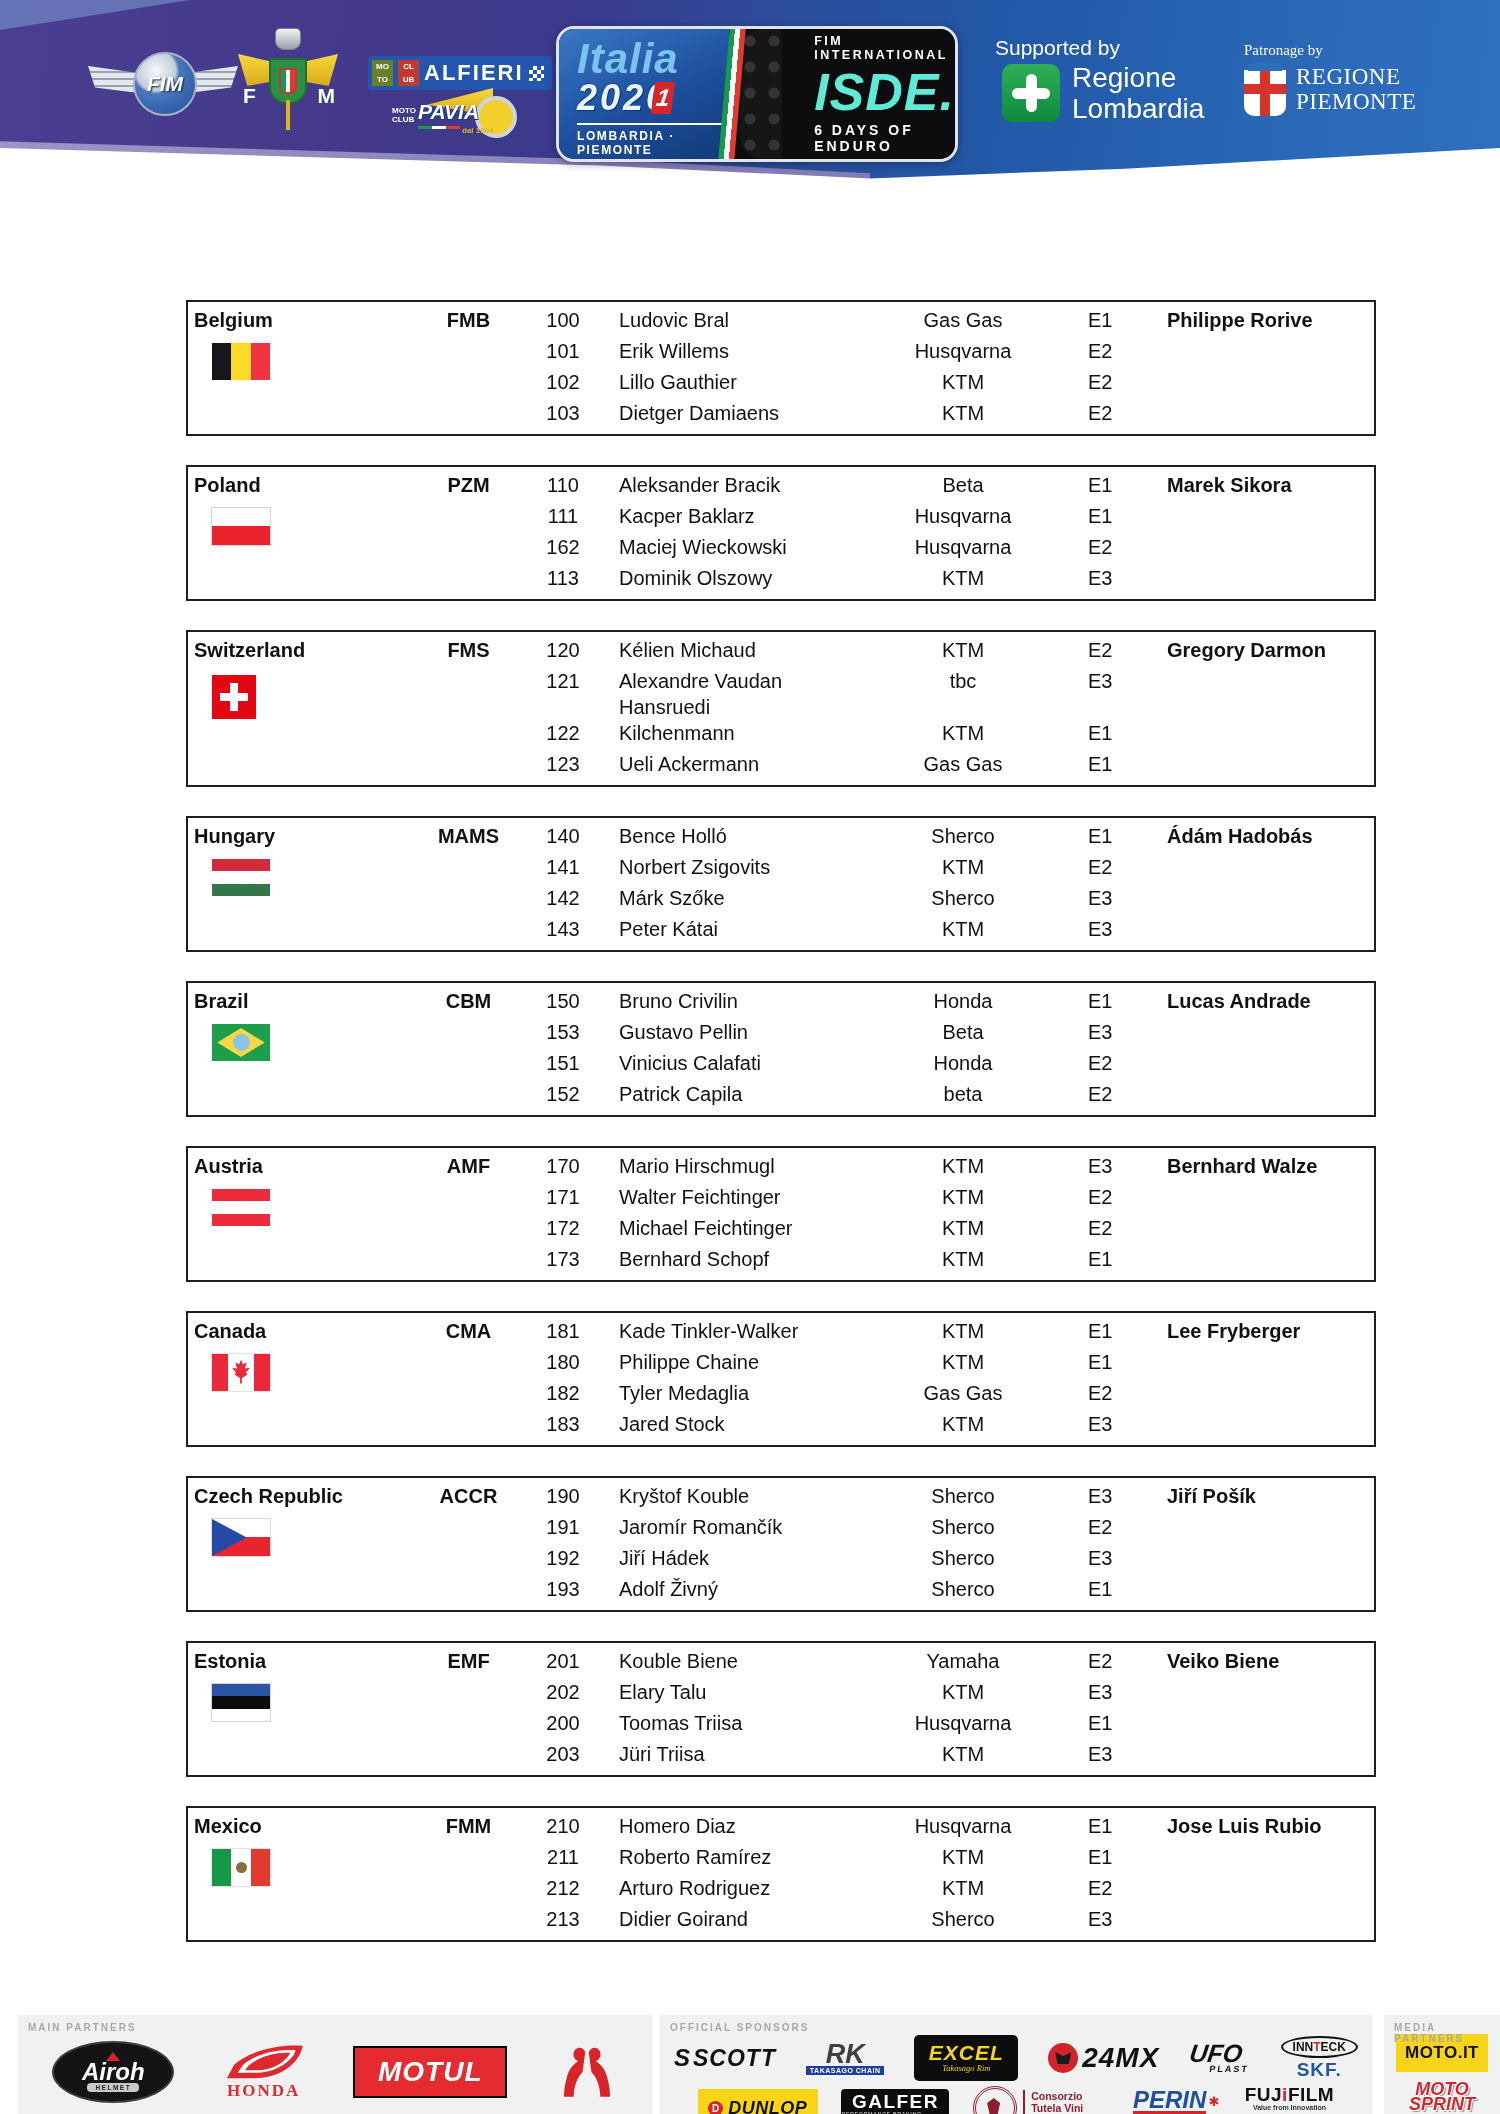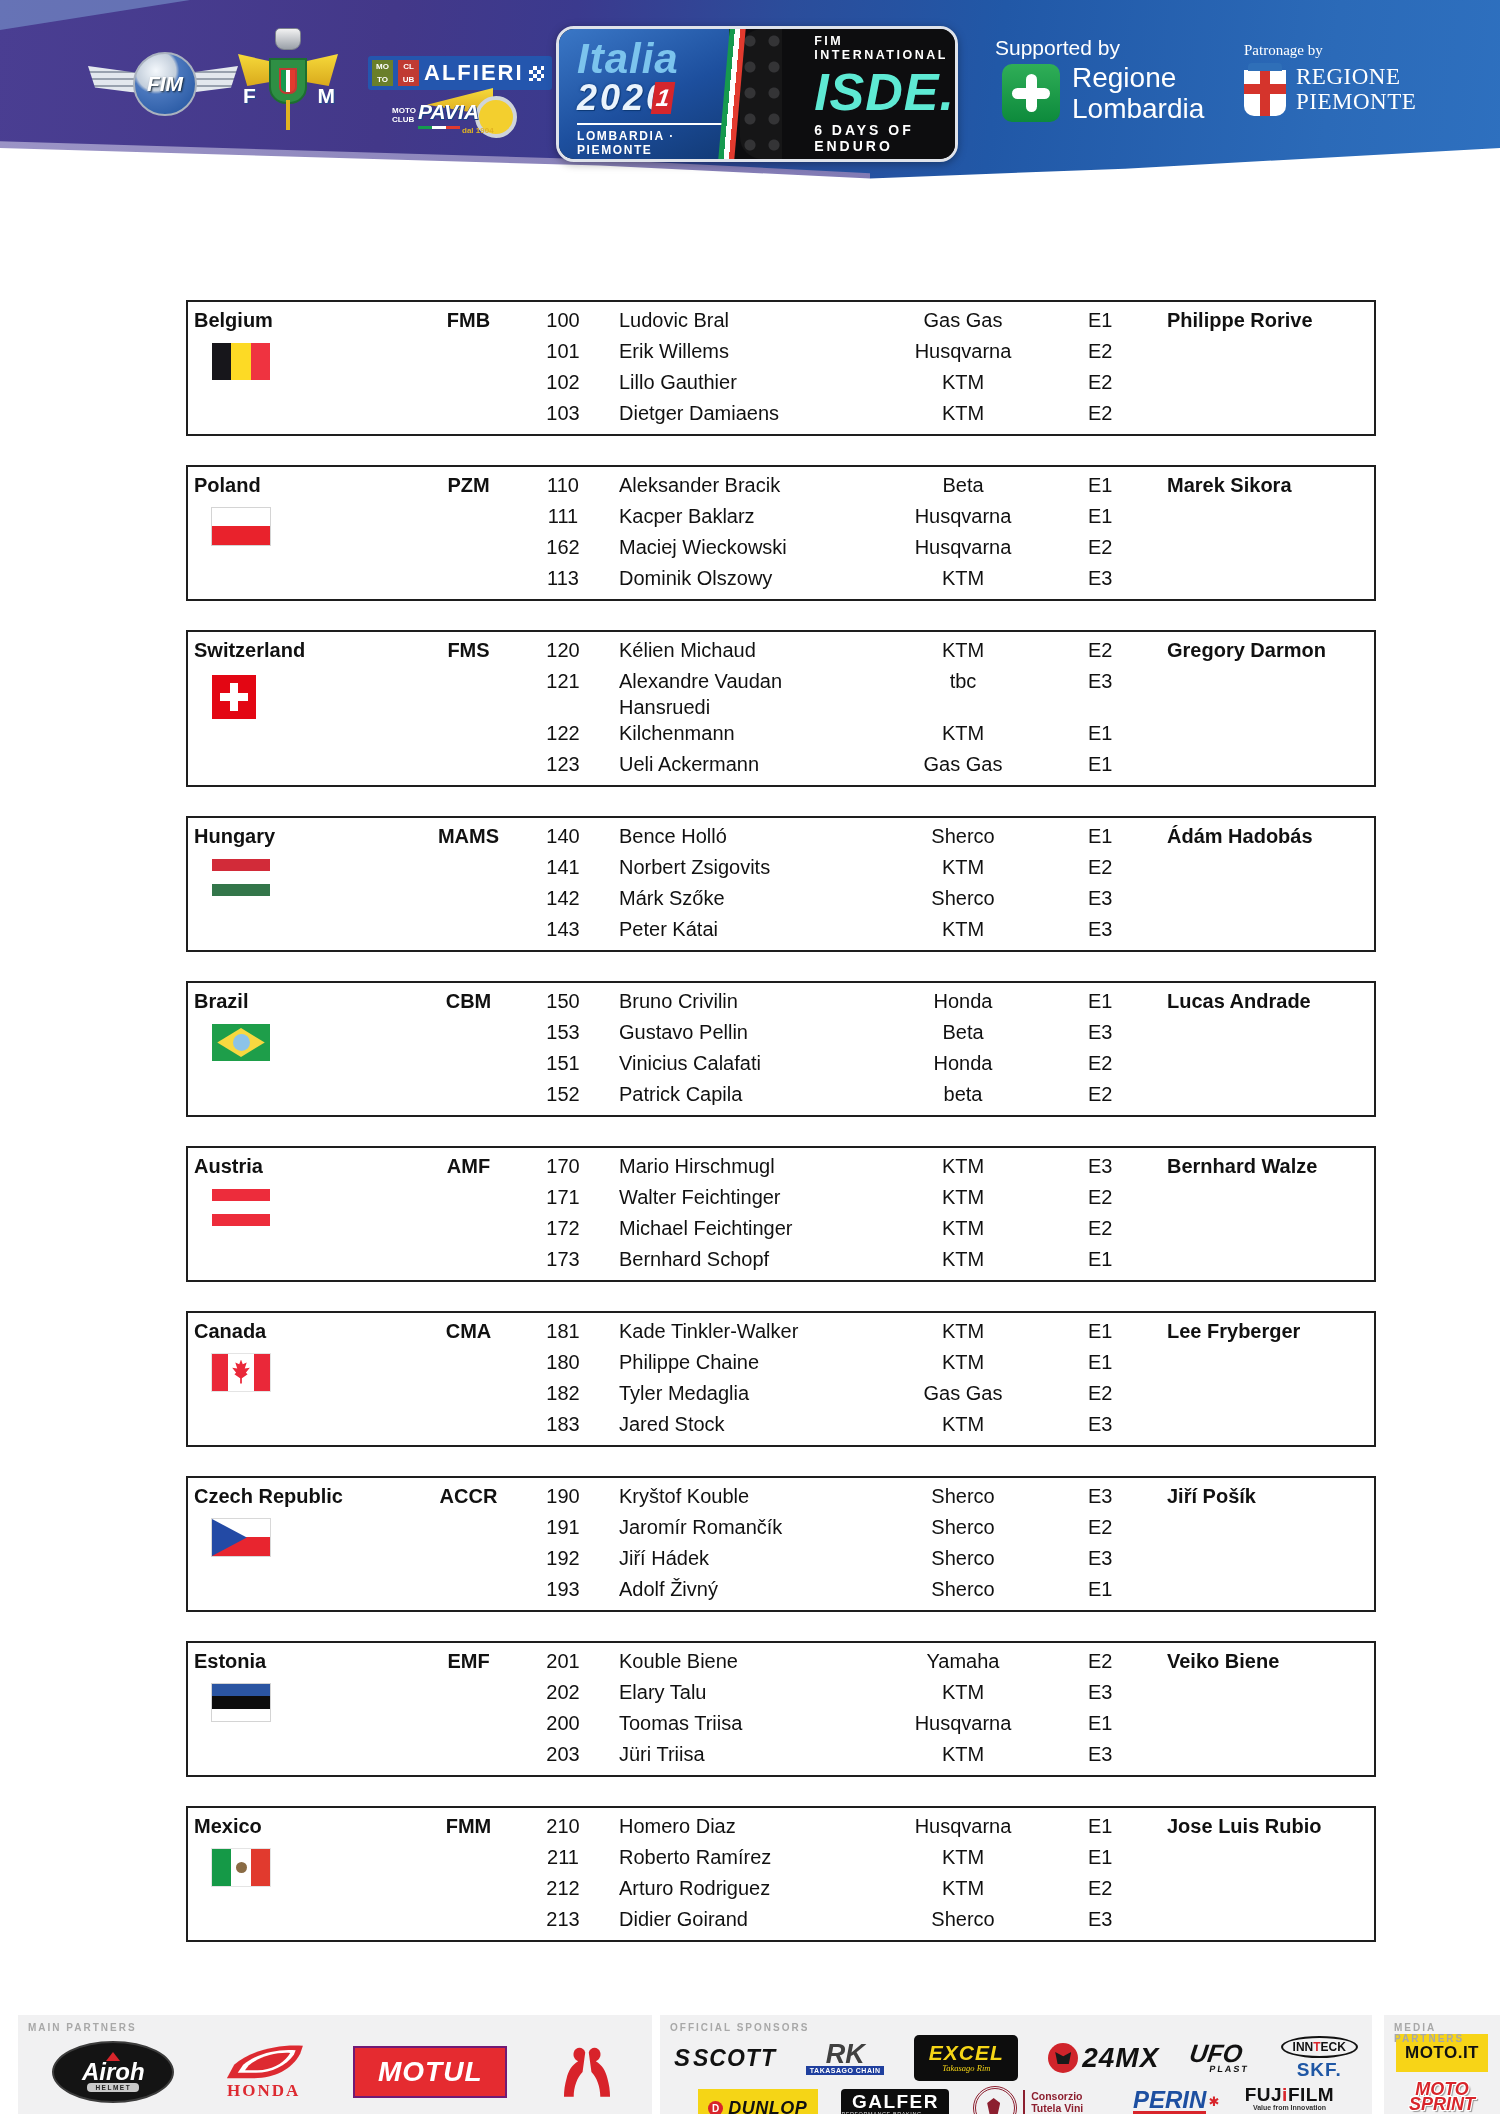--- a/index.html
+++ b/index.html
@@ -160,21 +160,21 @@
 
   .logo-airoh{width:118px;height:58px;background:#141414;border-radius:50%;position:relative;
     display:flex;flex-direction:column;align-items:center;justify-content:center;border:2px solid #3c3c3c;}
   .airoh-tri{width:0;height:0;border-left:7px solid transparent;border-right:7px solid transparent;
     border-bottom:9px solid #d8252b;}
   .airoh-text{color:#fff;font-weight:900;font-style:italic;font-size:24px;line-height:22px;}
   .airoh-sub{background:#c9c9c9;color:#222;font-size:6.5px;font-weight:bold;letter-spacing:1.5px;
     padding:1px 8px;border-radius:4px;}
   .logo-honda{display:flex;flex-direction:column;align-items:center;}
   .honda-text{color:#dd2a31;font-weight:bold;font-size:17px;letter-spacing:2px;font-family:"Liberation Serif",serif;}
-  .logo-motul{width:150px;height:48px;background:#e52b30;border:2px solid #701a75;display:flex;align-items:center;justify-content:center;}
+  .logo-motul{width:150px;height:48px;background:#e52b30;border:2px solid #000000;display:flex;align-items:center;justify-content:center;}
   .logo-motul span{color:#fff;font-weight:900;font-style:italic;font-size:28px;letter-spacing:1px;}
 
   .fs-rows{display:flex;flex-direction:column;gap:5px;padding:20px 14px 6px;box-sizing:border-box;height:100%;}
   .fs-row{display:flex;align-items:center;flex:1;}
   .fs-row.r1{justify-content:space-between;}
   .fs-row.r2{justify-content:space-evenly;}
   .logo-scott{display:flex;align-items:center;gap:3px;}
   .scott-icon{font-weight:900;font-size:24px;font-style:italic;}
   .scott-text{font-weight:900;font-style:italic;font-size:23px;letter-spacing:1px;}
   .logo-rk{display:flex;flex-direction:column;align-items:center;}

